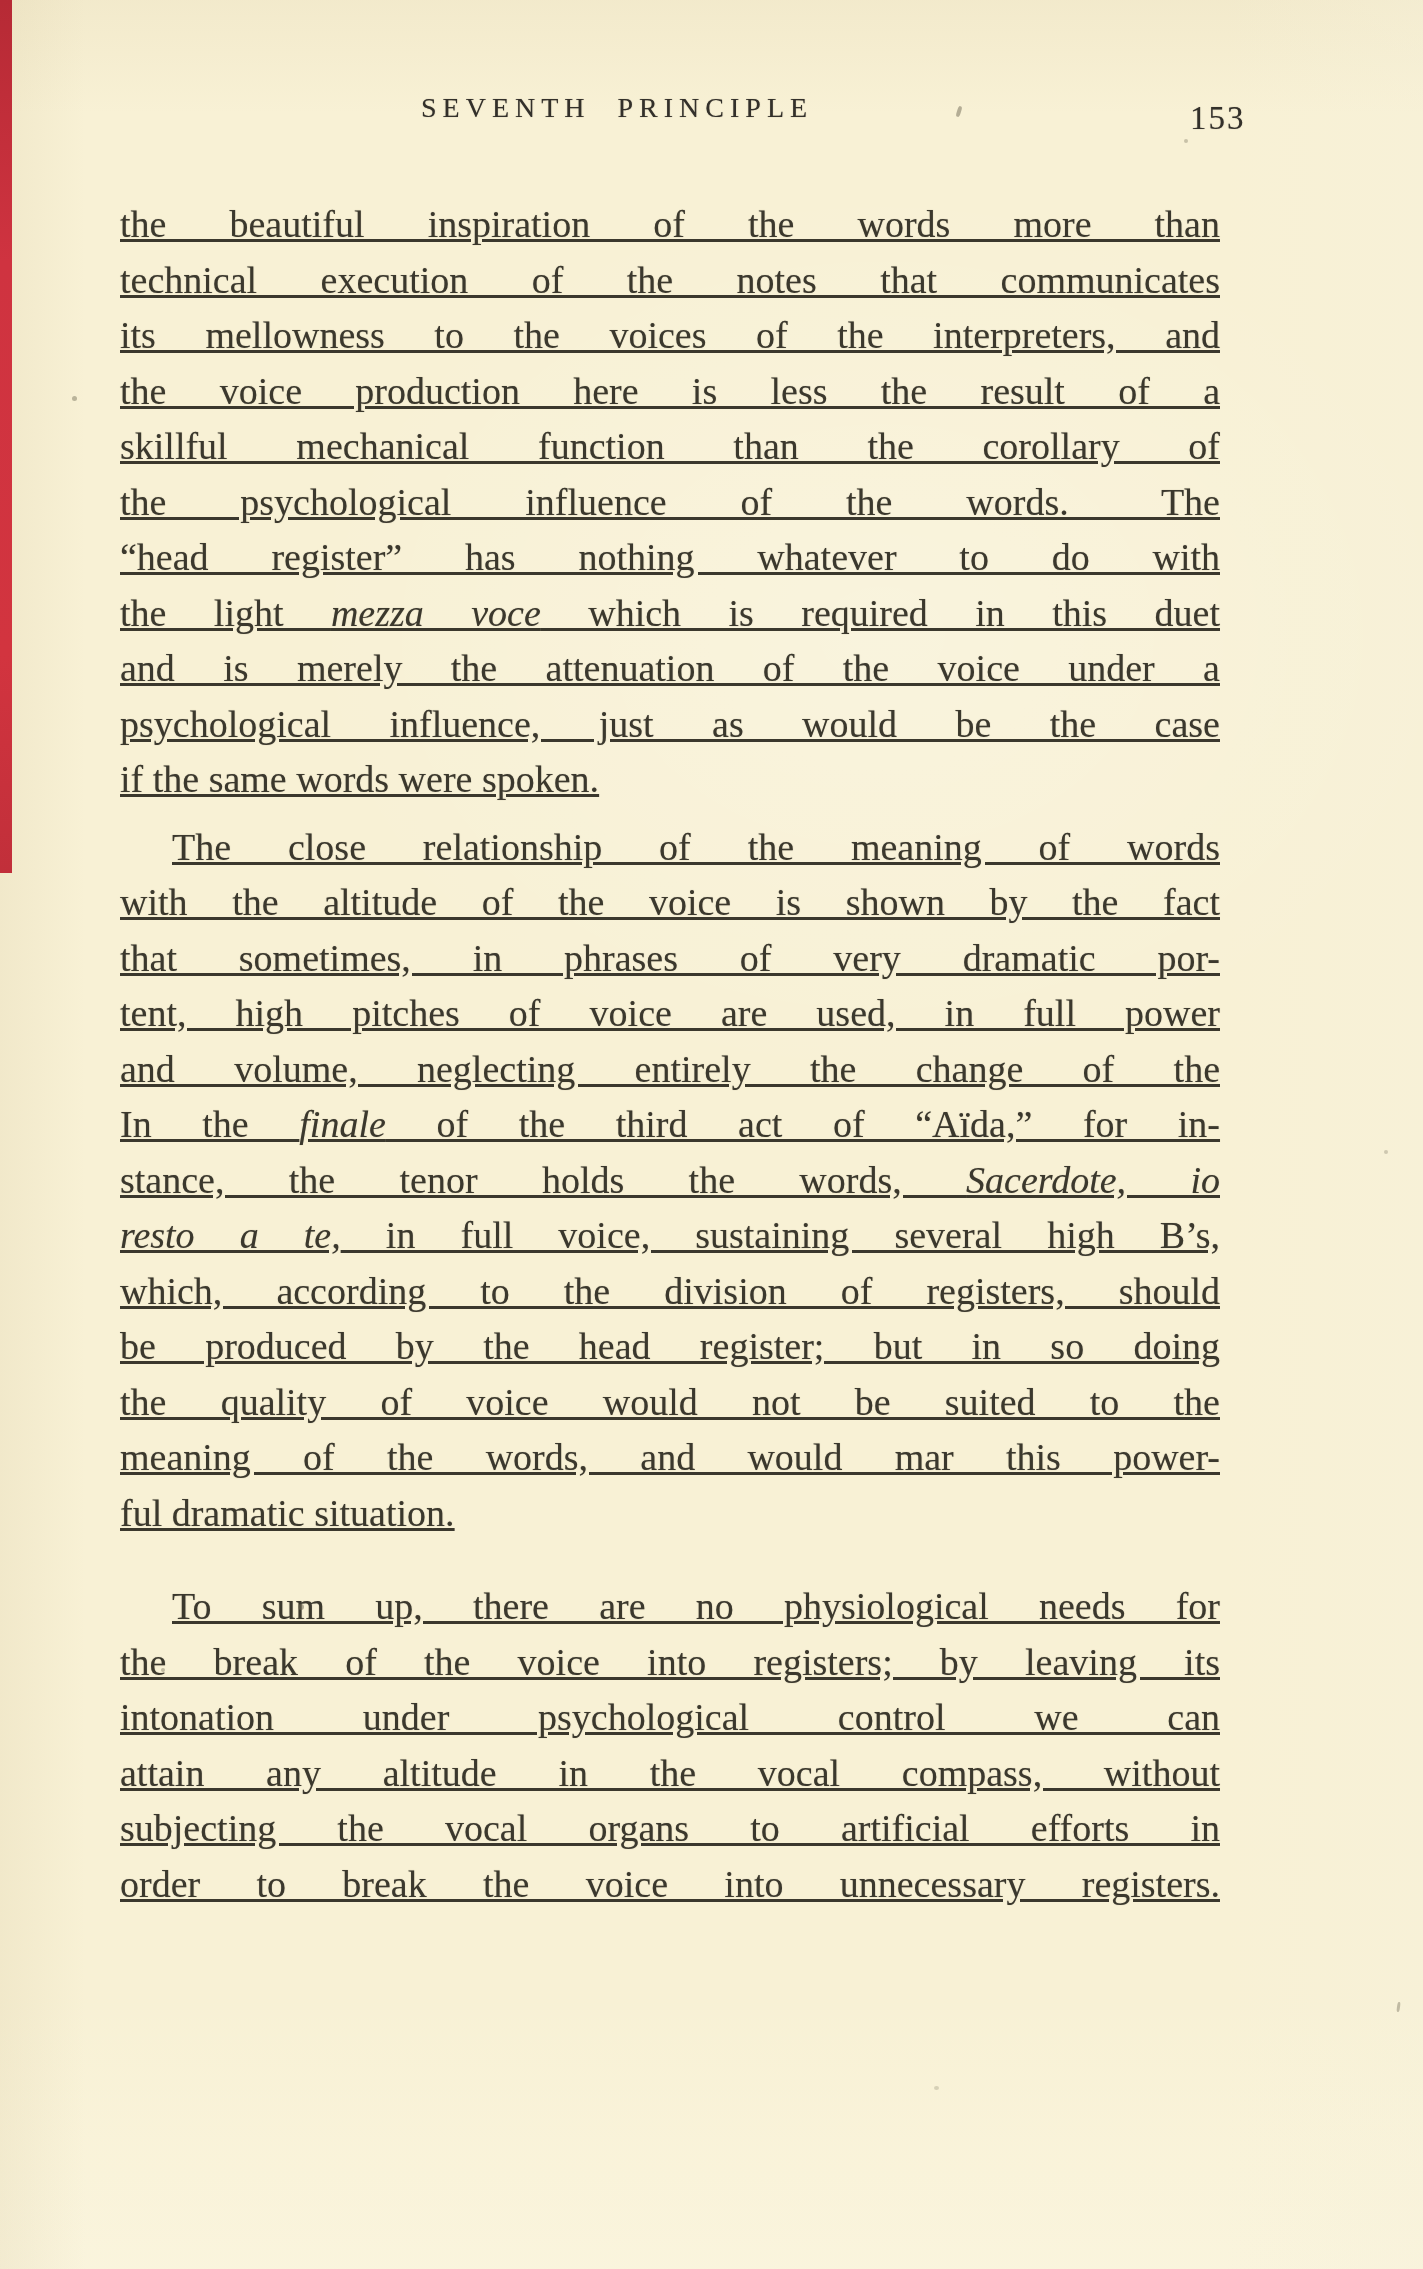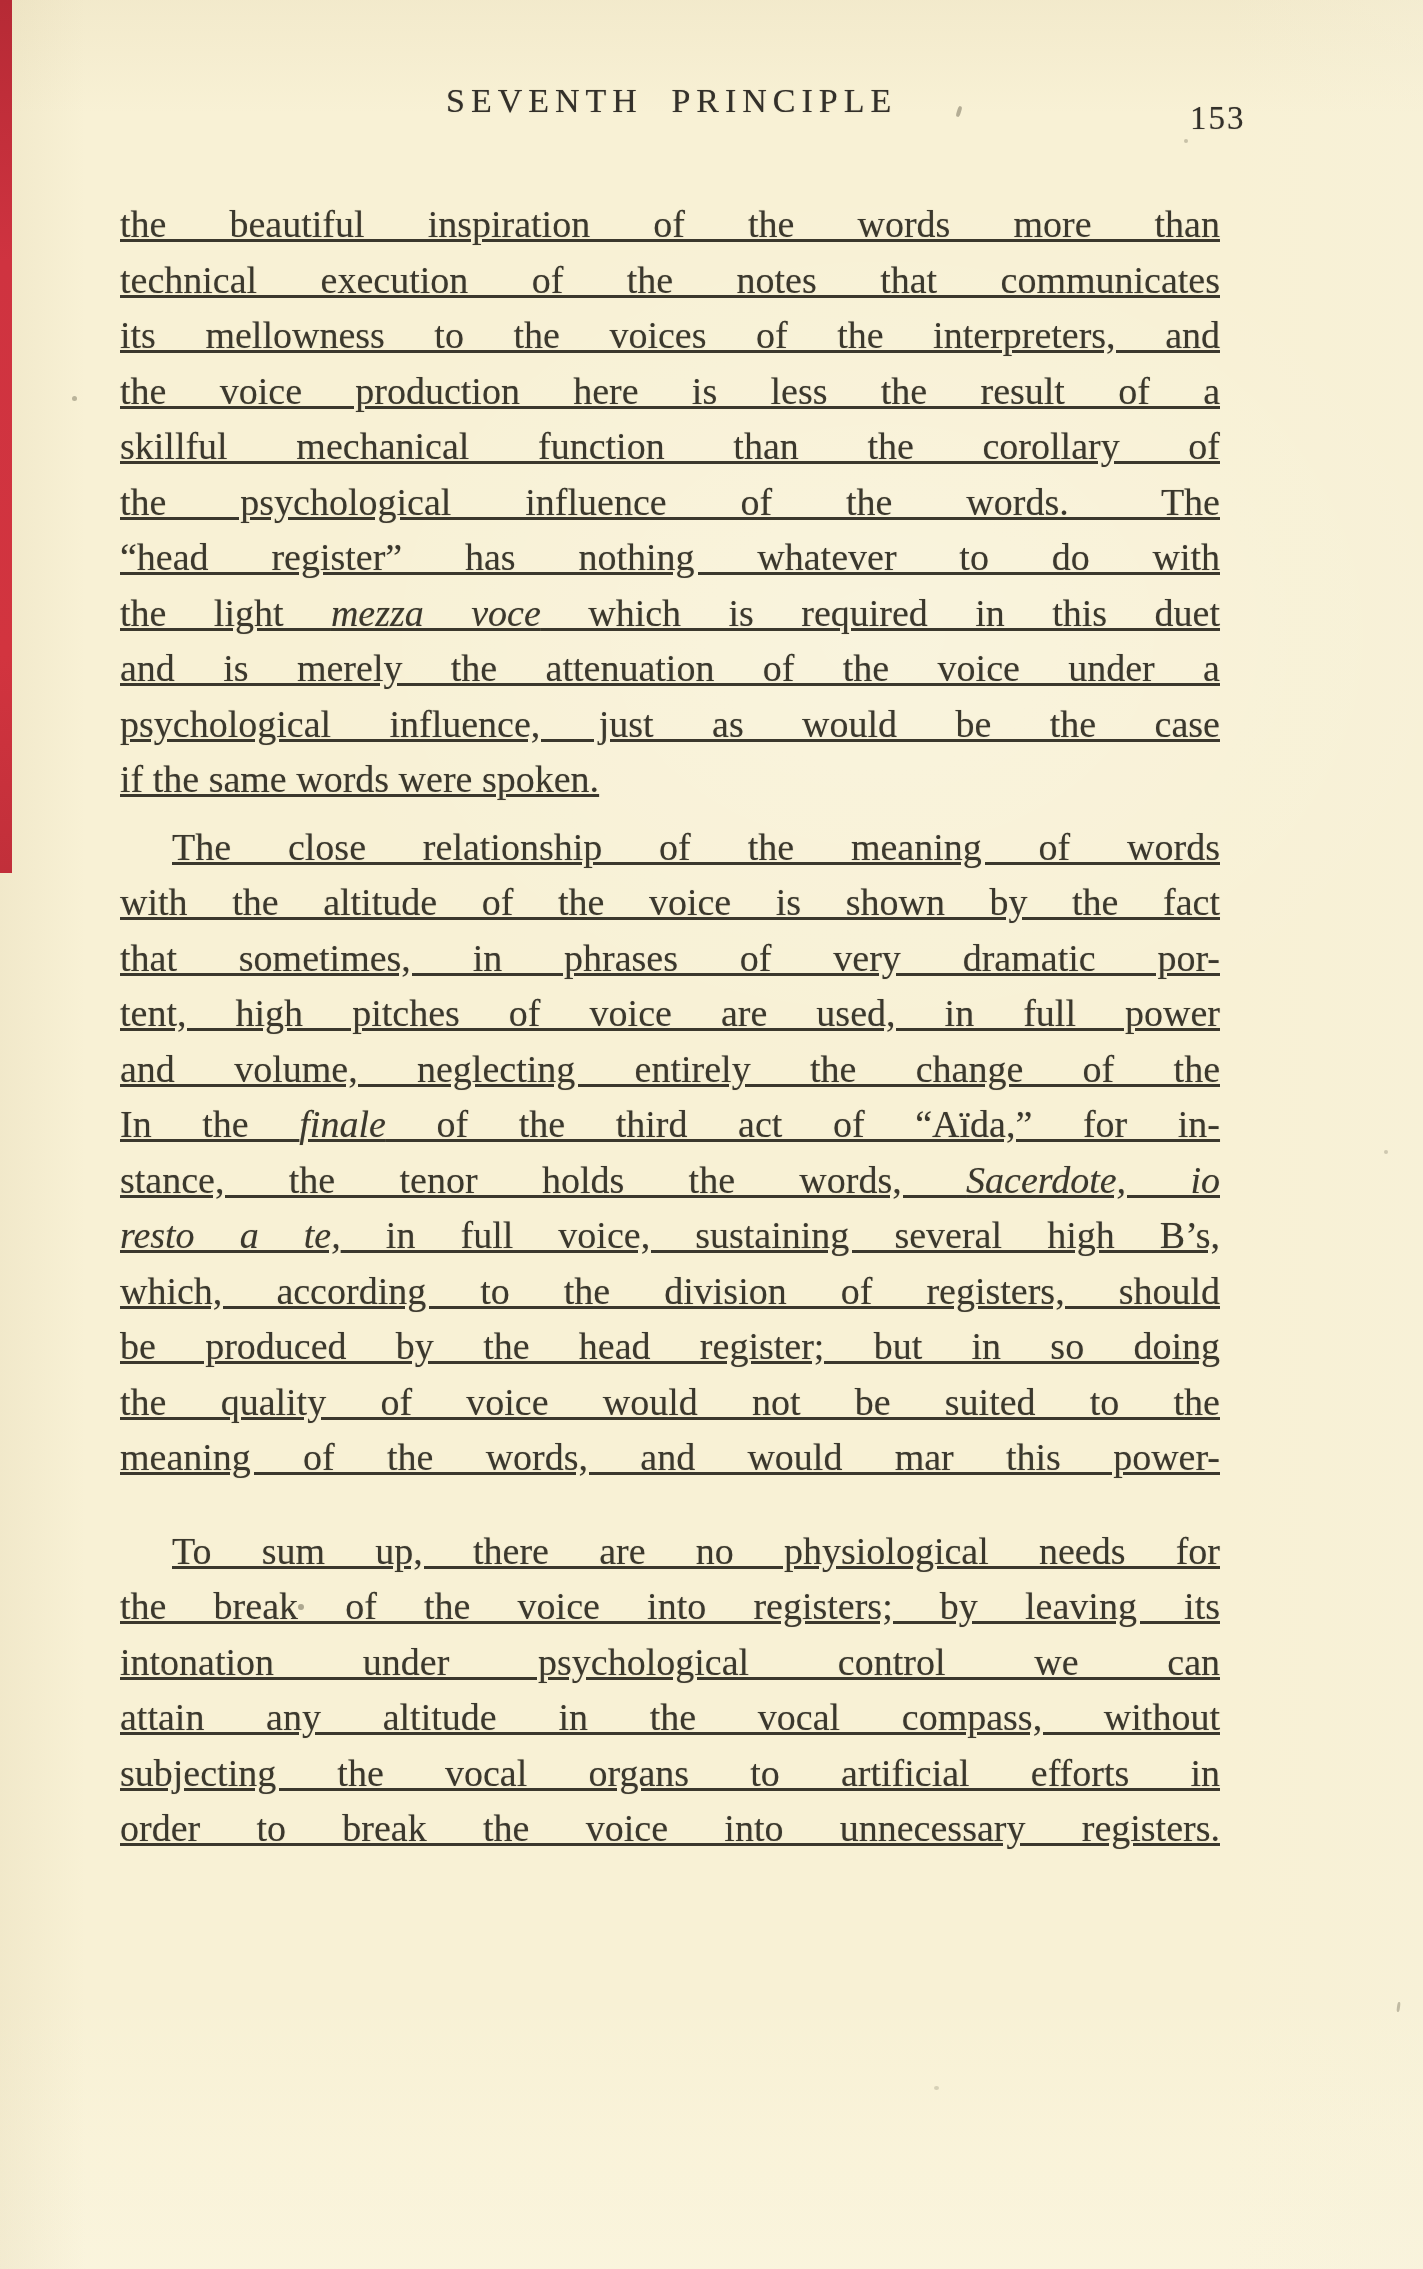--- a/index.html
+++ b/index.html
@@ -22,28 +22,27 @@
   }
   
   .cover-edge {
     position: absolute;
     left: 0; top: 0;
     width: 12px; height: 873px;
     background: linear-gradient(180deg, #b62a35 0%, #cf3340 30%, #d2343f 75%, #c12f3a 100%);
   }
   .running-head {
     position: absolute;
-    left: 421px; top: 82px;
-    font-size: 34px;
+    left: 421px; top: 92px;
+    font-size: 28px;
     letter-spacing: 6px;
     word-spacing: 14px;
     color: #33302a;
     white-space: nowrap;
     text-shadow: 0 0 1px rgba(51,48,42,0.45);
-    margin-left: 25px;
   }
   .page-number {
     position: absolute;
     left: 1190px; top: 100px;
     font-size: 33px;
     letter-spacing: 2px;
     color: #33302a;
     text-shadow: 0 0 1px rgba(51,48,42,0.45);
   }
   .page-body {
@@ -100,20 +99,21 @@
         <div class="line"><span>that sometimes, in phrases of very dramatic por-</span></div>
         <div class="line"><span>tent, high pitches of voice are used, in full power</span></div>
         <div class="line"><span>and volume, neglecting entirely the change of the</span></div>
         <div class="line"><span>In the </span><span class="it">finale</span><span> of the third act of “Aïda,” for in-</span></div>
         <div class="line"><span>stance, the tenor holds the words, </span><span class="it">Sacerdote, io</span></div>
         <div class="line"><span class="it">resto a te,</span><span> in full voice, sustaining several high B’s,</span></div>
         <div class="line"><span>which, according to the division of registers, should</span></div>
         <div class="line"><span>be produced by the head register; but in so doing</span></div>
         <div class="line"><span>the quality of voice would not be suited to the</span></div>
         <div class="line"><span>meaning of the words, and would mar this power-</span></div>
+        <div class="line flush"><span>ful dramatic situation.</span></div>
       </div>
       <div class="para" style="margin-top: 38px;">
         <div class="line indent"><span>To sum up, there are no physiological needs for</span></div>
         <div class="line"><span>the break of the voice into registers; by leaving its</span></div>
         <div class="line"><span>intonation under psychological control we can</span></div>
         <div class="line"><span>attain any altitude in the vocal compass, without</span></div>
         <div class="line"><span>subjecting the vocal organs to artificial efforts in</span></div>
         <div class="line"><span>order to break the voice into unnecessary registers.</span></div>
       </div>
     </div>

